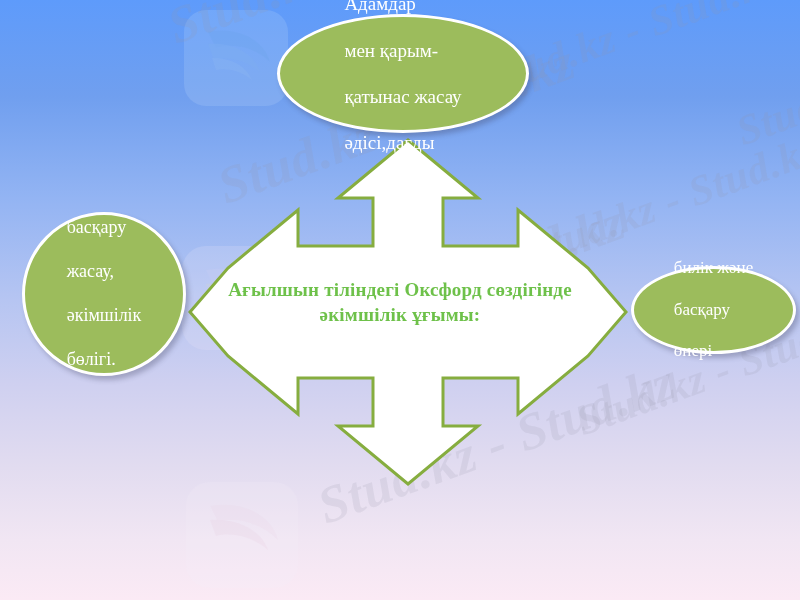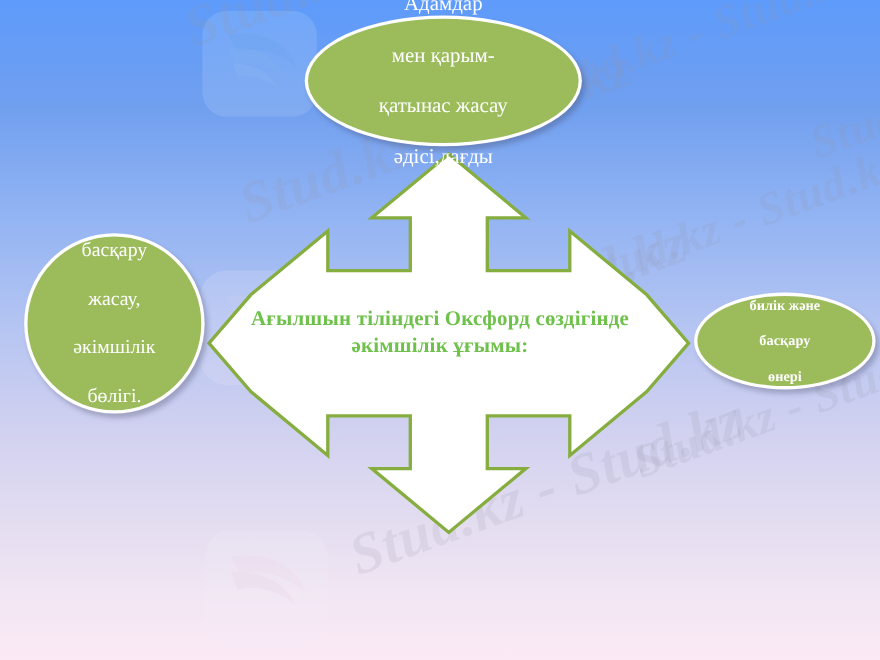--- a/index.html
+++ b/index.html
@@ -69,21 +69,21 @@
   
   .bubble {
     position: absolute;
     background: #9cbc5c;
     border: 3px solid #ffffff;
     box-sizing: border-box;
     box-shadow: 3px 4px 5px rgba(60,60,90,0.30);
     display: flex;
     align-items: center;
     justify-content: center;
-    text-align: center;
+    text-align: left;
     color: #ffffff;
     font-family: "Liberation Serif", serif;
     line-height: 1.22;
     z-index: 4;
   }
   .bubble span { display: block; padding: 0 6px; }
 
   #bubble-top {
     left: 277px; top: 14px;
     width: 252px; height: 119px;
@@ -93,22 +93,21 @@
   #bubble-left {
     left: 22px; top: 212px;
     width: 164px; height: 164px;
     border-radius: 50%;
     font-size: 18px;
   }
   #bubble-right {
     left: 631px; top: 266px;
     width: 165px; height: 88px;
     border-radius: 50%;
-    font-size: 13px;
-    font-weight: bold;
+    font-size: 17px;
   }
   #bubble-bottom {
     left: 211px; top: 494px;
     width: 360px; height: 80px;
     border-radius: 50%;
     font-size: 17px;
   }
 
   
   #center-caption {

